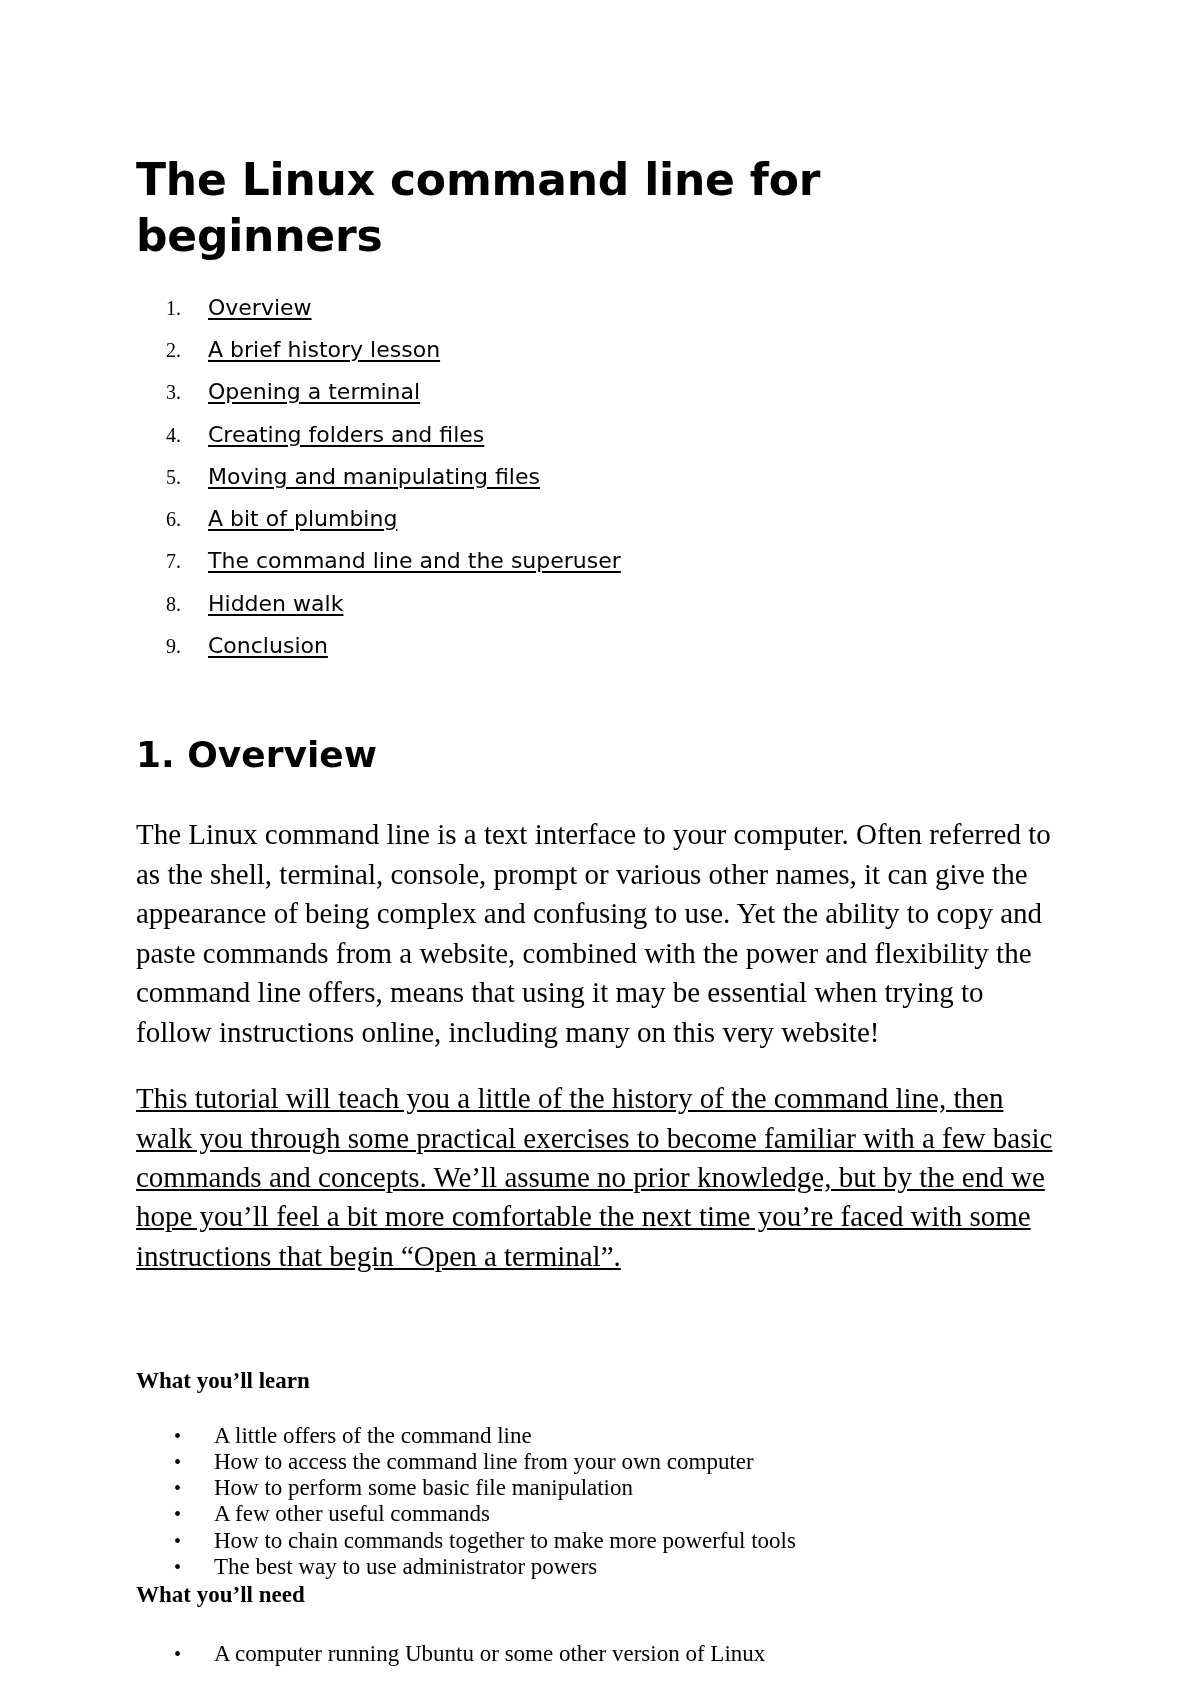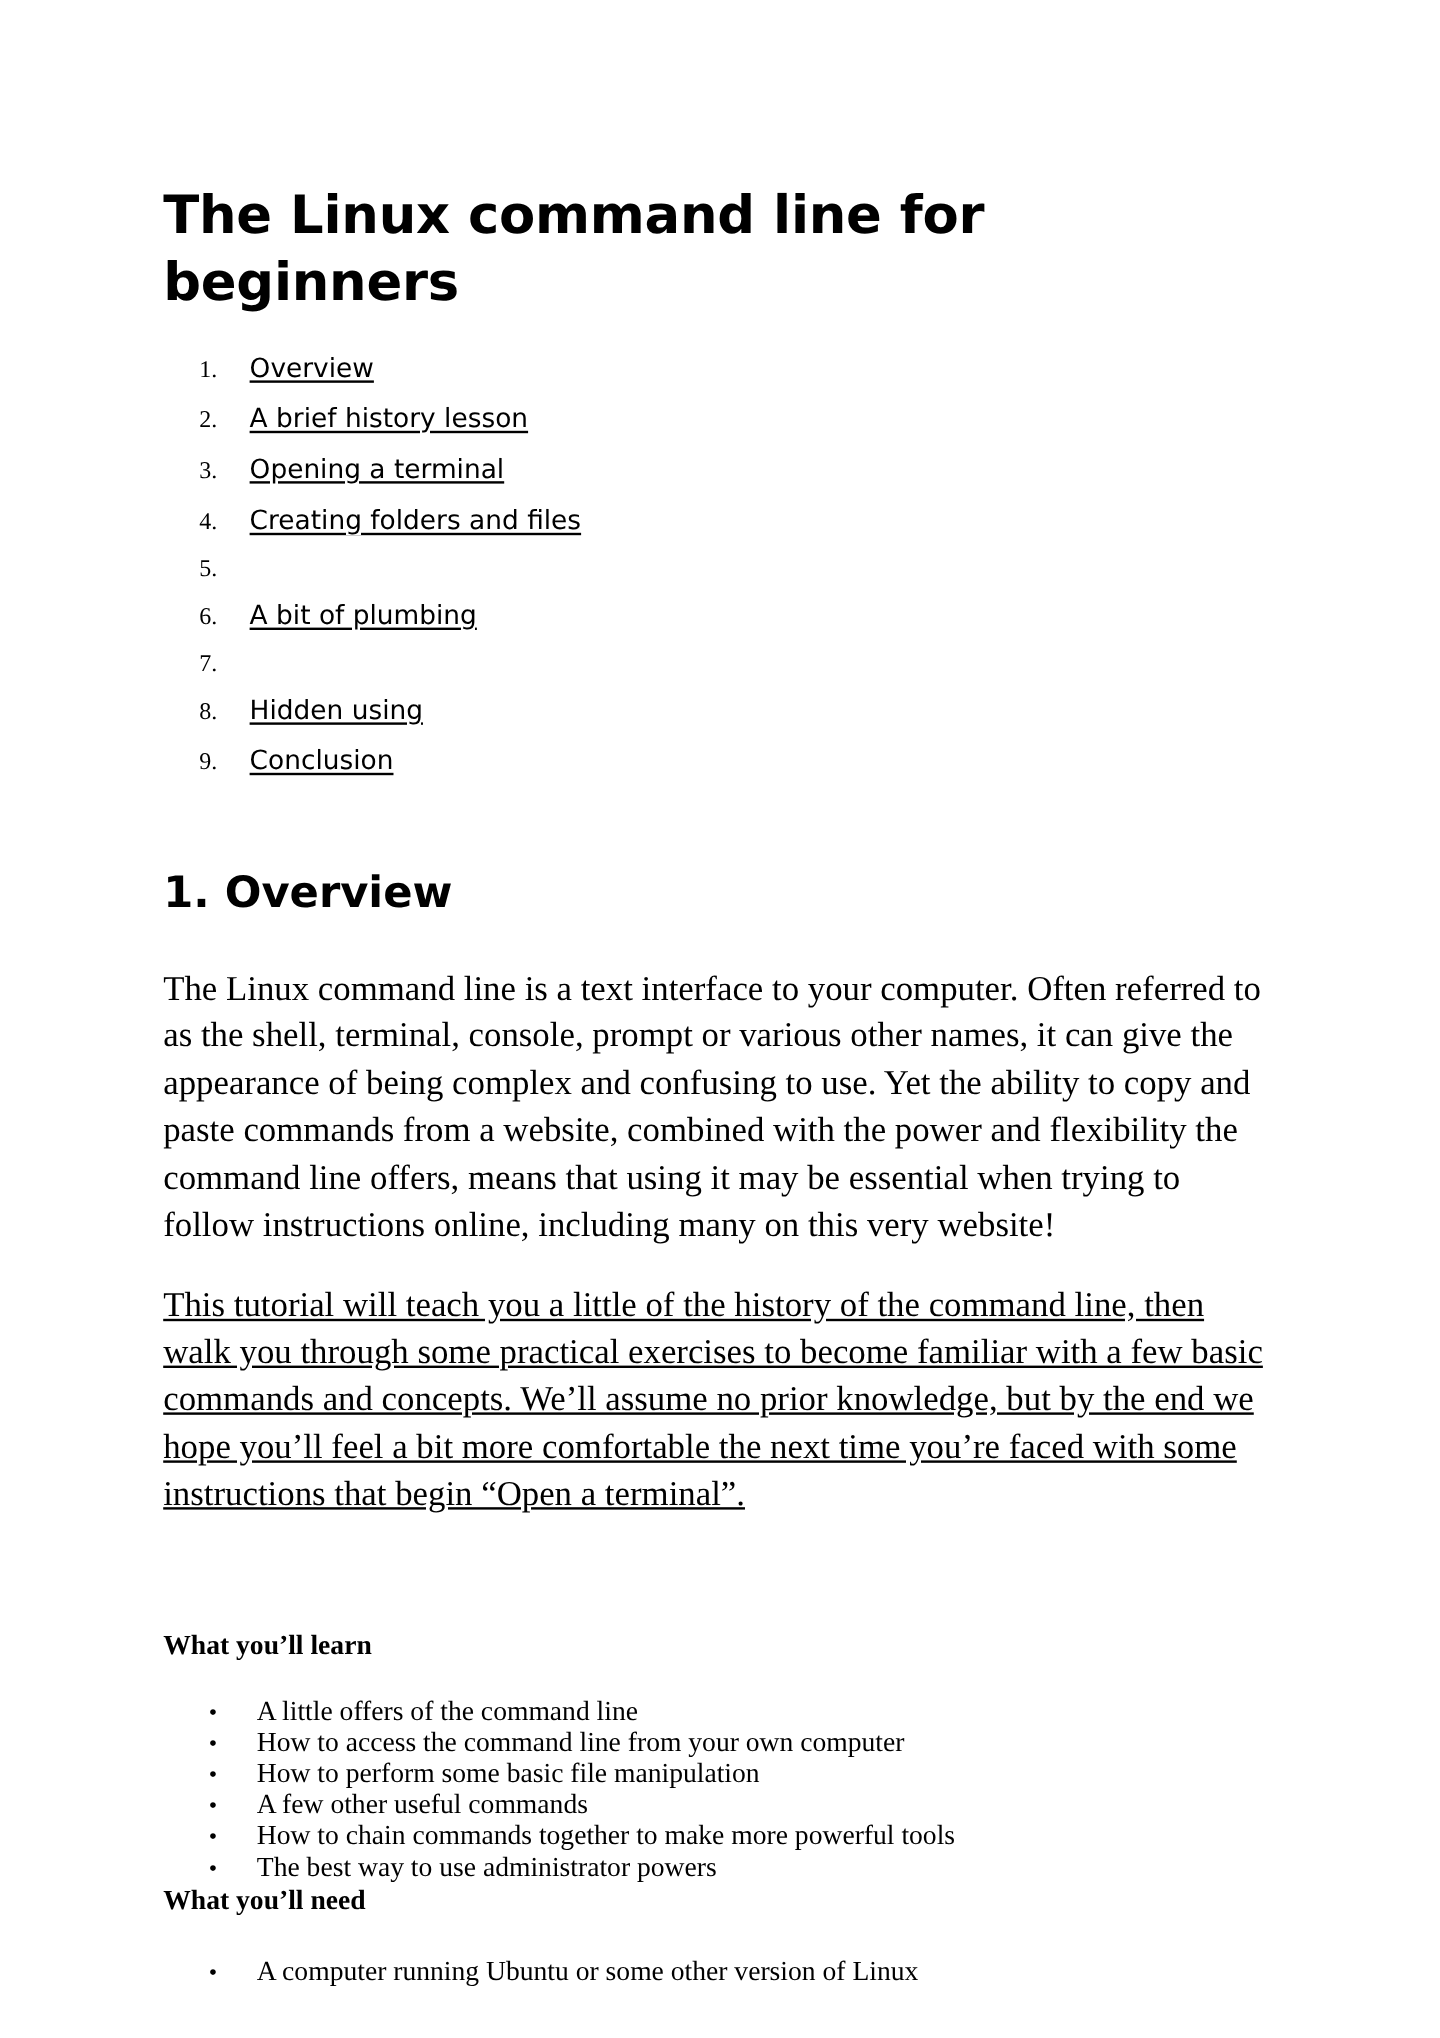--- a/index.html
+++ b/index.html
@@ -164,31 +164,33 @@
       <li class="toc-item">
         <span class="toc-num">3.</span>
         <span class="toc-link">Opening a terminal</span>
       </li>
       <li class="toc-item">
         <span class="toc-num">4.</span>
         <span class="toc-link">Creating folders and files</span>
       </li>
       <li class="toc-item">
         <span class="toc-num">5.</span>
+        <span class="toc-link">Moving and manipulating files</span>
       </li>
       <li class="toc-item">
         <span class="toc-num">6.</span>
         <span class="toc-link">A bit of plumbing</span>
       </li>
       <li class="toc-item">
         <span class="toc-num">7.</span>
+        <span class="toc-link">The command line and the superuser</span>
       </li>
       <li class="toc-item">
         <span class="toc-num">8.</span>
-        <span class="toc-link">Hidden using</span>
+        <span class="toc-link">Hidden walk</span>
       </li>
       <li class="toc-item">
         <span class="toc-num">9.</span>
         <span class="toc-link">Conclusion</span>
       </li>
     </ol>
 
     <h2 class="section-heading">1. Overview</h2>
 
     <p class="para first">The Linux command line is a text interface to your computer. Often referred to as the shell, terminal, console, prompt or various other names, it can give the appearance of being complex and confusing to use. Yet the ability to copy and paste commands from a website, combined with the power and flexibility the command line offers, means that using it may be essential when trying to follow instructions online, including many on this very website!</p>

